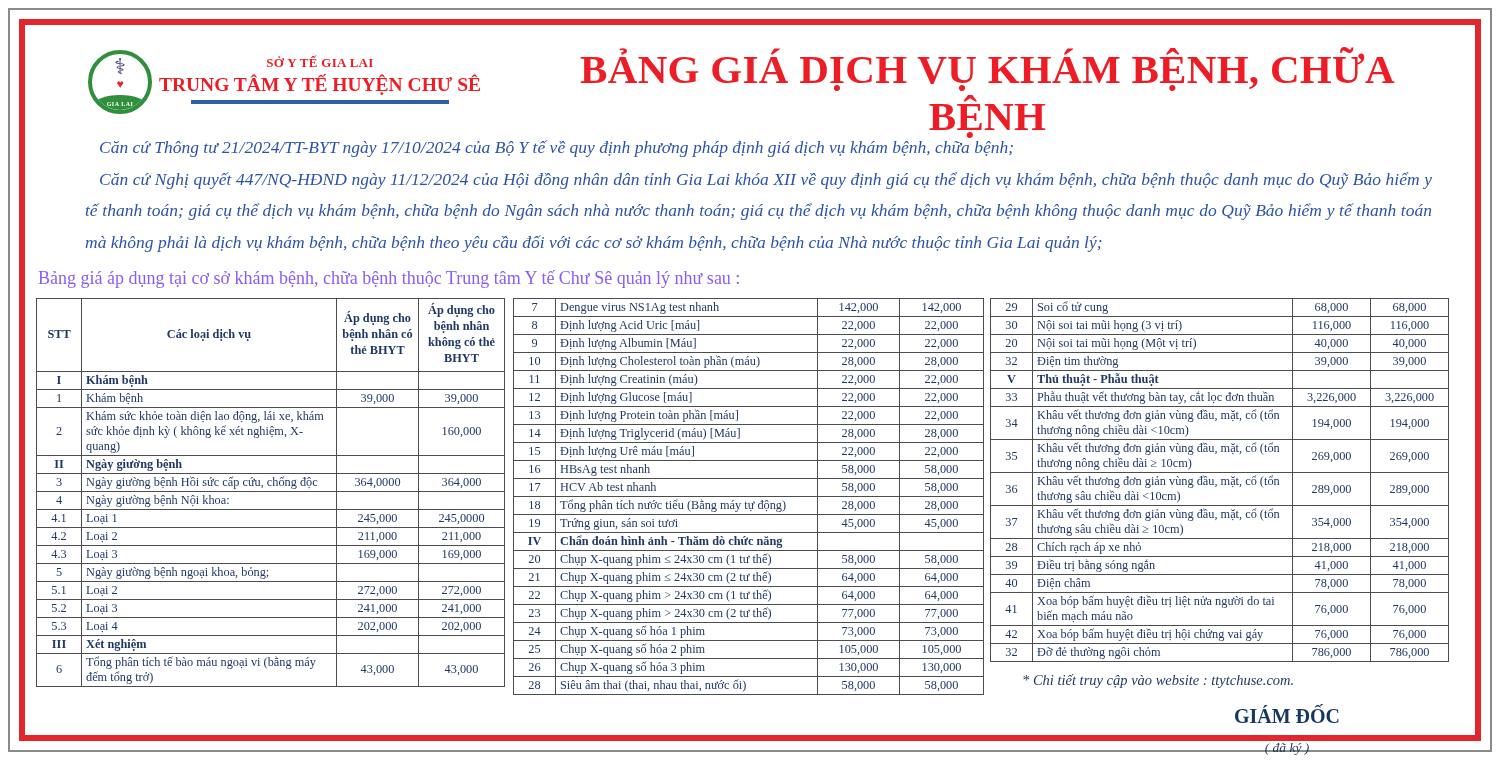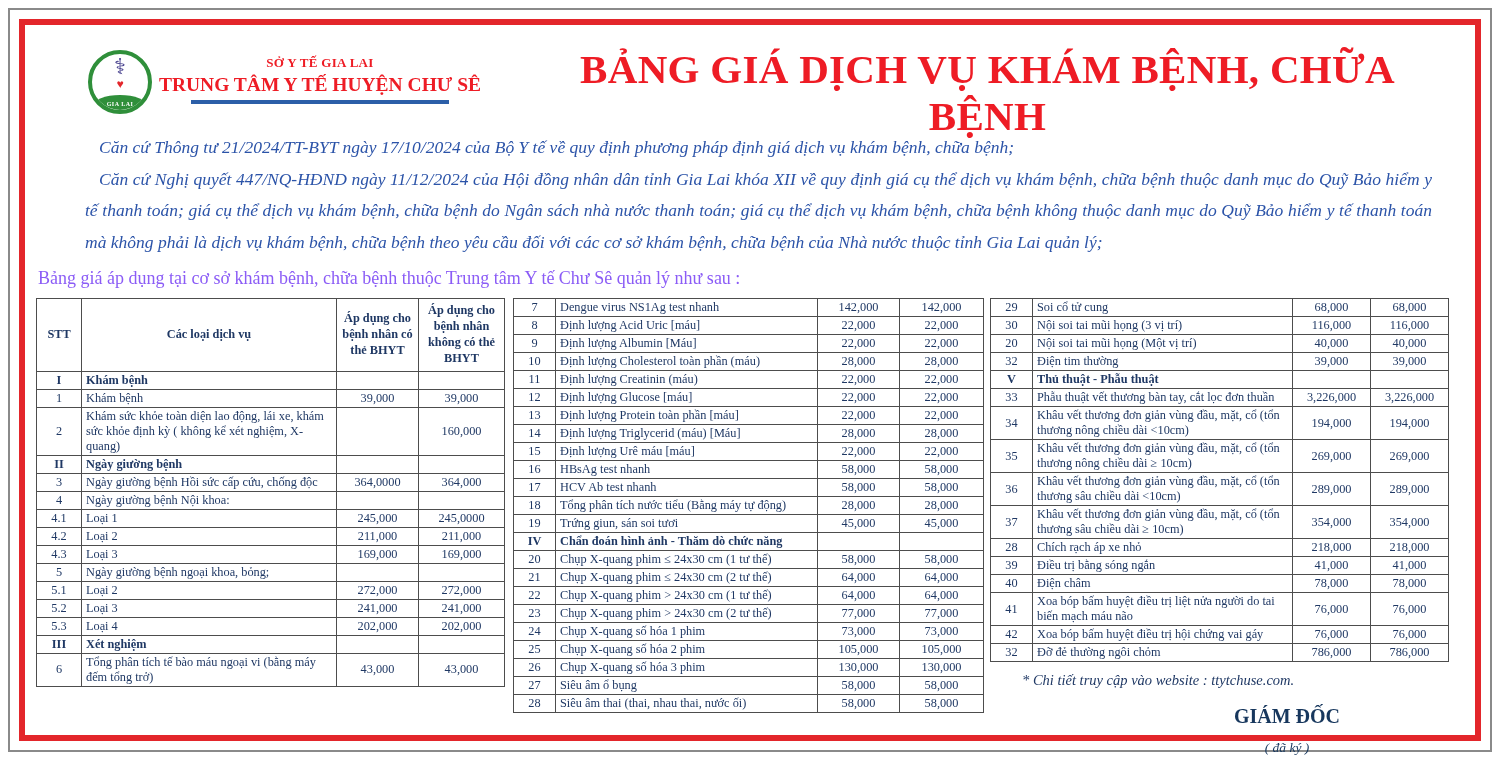--- a/index.html
+++ b/index.html
@@ -322,26 +322,20 @@
             <td class="price">105,000</td>
             <td class="price">105,000</td>
           </tr>
           <tr>
             <td class="no">26</td>
             <td class="name">Chụp X-quang số hóa 3 phim</td>
             <td class="price">130,000</td>
             <td class="price">130,000</td>
           </tr>
           <tr>
-            <td class="no">27</td>
-            <td class="name">Siêu âm ổ bụng</td>
-            <td class="price">58,000</td>
-            <td class="price">58,000</td>
-          </tr>
-          <tr>
             <td class="no">28</td>
             <td class="name">Siêu âm thai (thai, nhau thai, nước ối)</td>
             <td class="price">58,000</td>
             <td class="price">58,000</td>
           </tr>
         </tbody>
     </table>
 
     <div class="right-col">
       <table class="price-table tbl-right">

